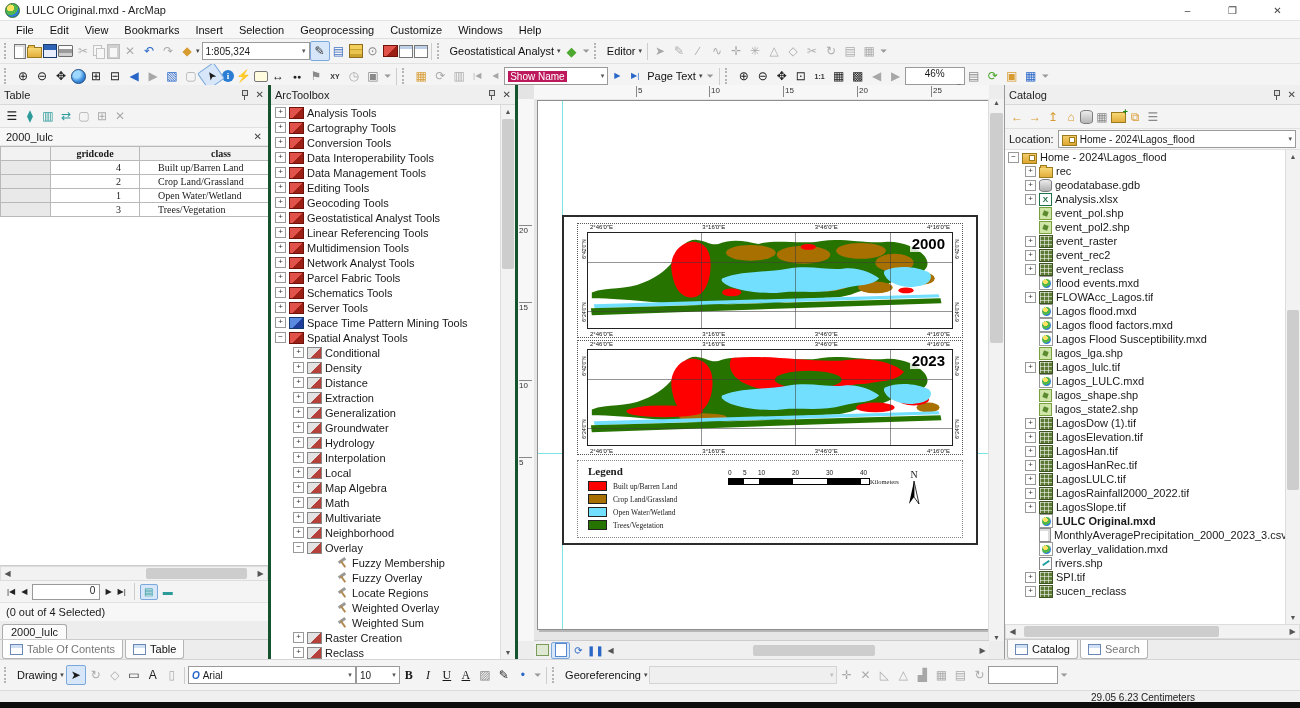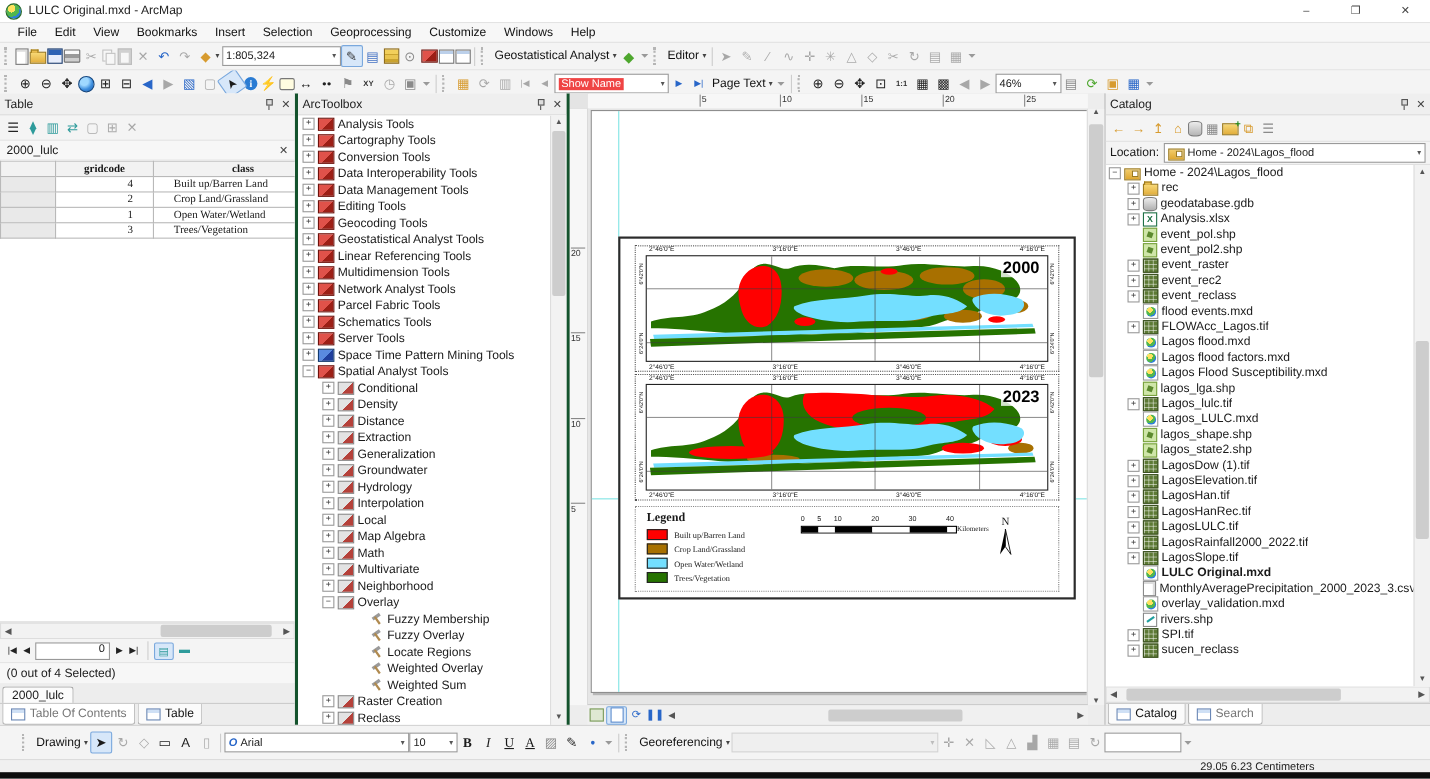--- a/index.html
+++ b/index.html
@@ -165,21 +165,21 @@
   .sb-unit{position:absolute;left:142px;top:9px;font-size:6.5px;font-family:"Liberation Serif",serif;}
   .north{position:absolute;right:38px;top:8px;width:20px;text-align:center;}
   .north .nlab{font:10px "Liberation Serif",serif;}
   .mapbar{position:absolute;left:16px;right:15px;bottom:0;height:18px;background:#f0f0f0;display:flex;align-items:center;border-top:1px solid #ccc;}
   .mv-btn{width:17px;height:15px;display:inline-flex;align-items:center;justify-content:center;font-size:10px;color:#2866c8;}
   .mv-page{width:10px;height:12px;background:#fff;border:1px solid #5588cc;}
   .mv-data{width:11px;height:10px;background:#dfe8d2;border:1px solid #7a9a5a;}
   .map-vscroll{position:absolute;top:14px;right:0;width:15px;bottom:18px;background:#f2f2f2;border-left:1px solid #ddd;}
   .map-vscroll .vthumb{position:absolute;left:1px;right:1px;top:14px;height:230px;background:#cdcdcd;border-radius:2px;}
   
-  .drawrow{position:absolute;left:0;right:0;top:659px;height:30px;background:#f4f4f4;border-top:1px solid #d5d5d5;display:flex;align-items:center;padding-left:18px;white-space:nowrap;overflow:hidden;}
+  .drawrow{position:absolute;left:0;right:0;top:659px;height:30px;background:#f4f4f4;border-top:1px solid #d5d5d5;display:flex;align-items:center;padding-left:2px;white-space:nowrap;overflow:hidden;}
   .statusbar{position:absolute;left:0;right:0;top:690px;height:12px;background:#f0f0f0;border-top:1px solid #dcdcdc;display:flex;align-items:center;justify-content:flex-end;padding-right:105px;font-size:10px;color:#222;}
   .blackstrip{position:absolute;left:0;right:0;bottom:0;height:6px;background:#0d0d0d;}
 </style>
 </head>
 <body>
 
 <div class="app">
 
   <div class="titlebar">
     <span class="appico"></span>
@@ -299,21 +299,21 @@
     <span class="ico ic-ddp-setup c-gold">▦</span>
         <span class="ico ic-ddp-refresh dis">⟳</span>
         <span class="ico ic-ddp-field dis">▥</span>
       </span>
     <span style="display:flex;align-items:center;">
 
     <span class="ico ic-first-page dis" style="font-size:8px;">|◀</span>
         <span class="ico ic-prev-page dis" style="font-size:8px;">◀</span>
       </span>
     <span class="combo" style="width:96px;">
-      <span style="background:#ef4444;color:#fff;padding:0 2px;">Show Name</span>
+      <span style="background:#be185d;color:#fff;padding:0 2px;">Show Name</span>
         <span class="arrow">▾</span>
     </span>
     <span style="display:flex;align-items:center;">
 
     <span class="ico ic-next-page c-blue" style="font-size:8px;">▶</span>
         <span class="ico ic-last-page c-blue" style="font-size:8px;">▶|</span>
       </span>
     <span class="tb-label">Page Text</span>
     <span class="dd-arrow">▾</span>
     <span class="overflow-dots">⏷</span>
@@ -324,21 +324,21 @@
     <span class="ico ic-layout-zoom-in c-dark">⊕</span>
         <span class="ico ic-layout-zoom-out c-dark">⊖</span>
         <span class="ico ic-layout-pan c-dark">✥</span>
         <span class="ico ic-zoom-whole-page c-dark">⊡</span>
         <span class="ico ic-zoom-100"></span>
         <span class="ico ic-page-grid1 c-dark">▦</span>
         <span class="ico ic-page-grid2 c-dark">▩</span>
         <span class="ico ic-page-back dis">◀</span>
         <span class="ico ic-page-forward dis">▶</span>
       </span>
-    <span class="combo" style="width:52px;">
+    <span class="combo" style="width:52px;flex-direction:column;">
       <span>46%</span>
         <span class="arrow">▾</span>
     </span>
     <span style="display:flex;align-items:center;gap:1px;">
 
     <span class="ico ic-toggle-draft c-grey">▤</span>
         <span class="ico ic-refresh-view c-green">⟳</span>
         <span class="ico ic-change-layout c-gold">▣</span>
         <span class="ico ic-ddp-page-setup c-blue">▦</span>
       </span>

